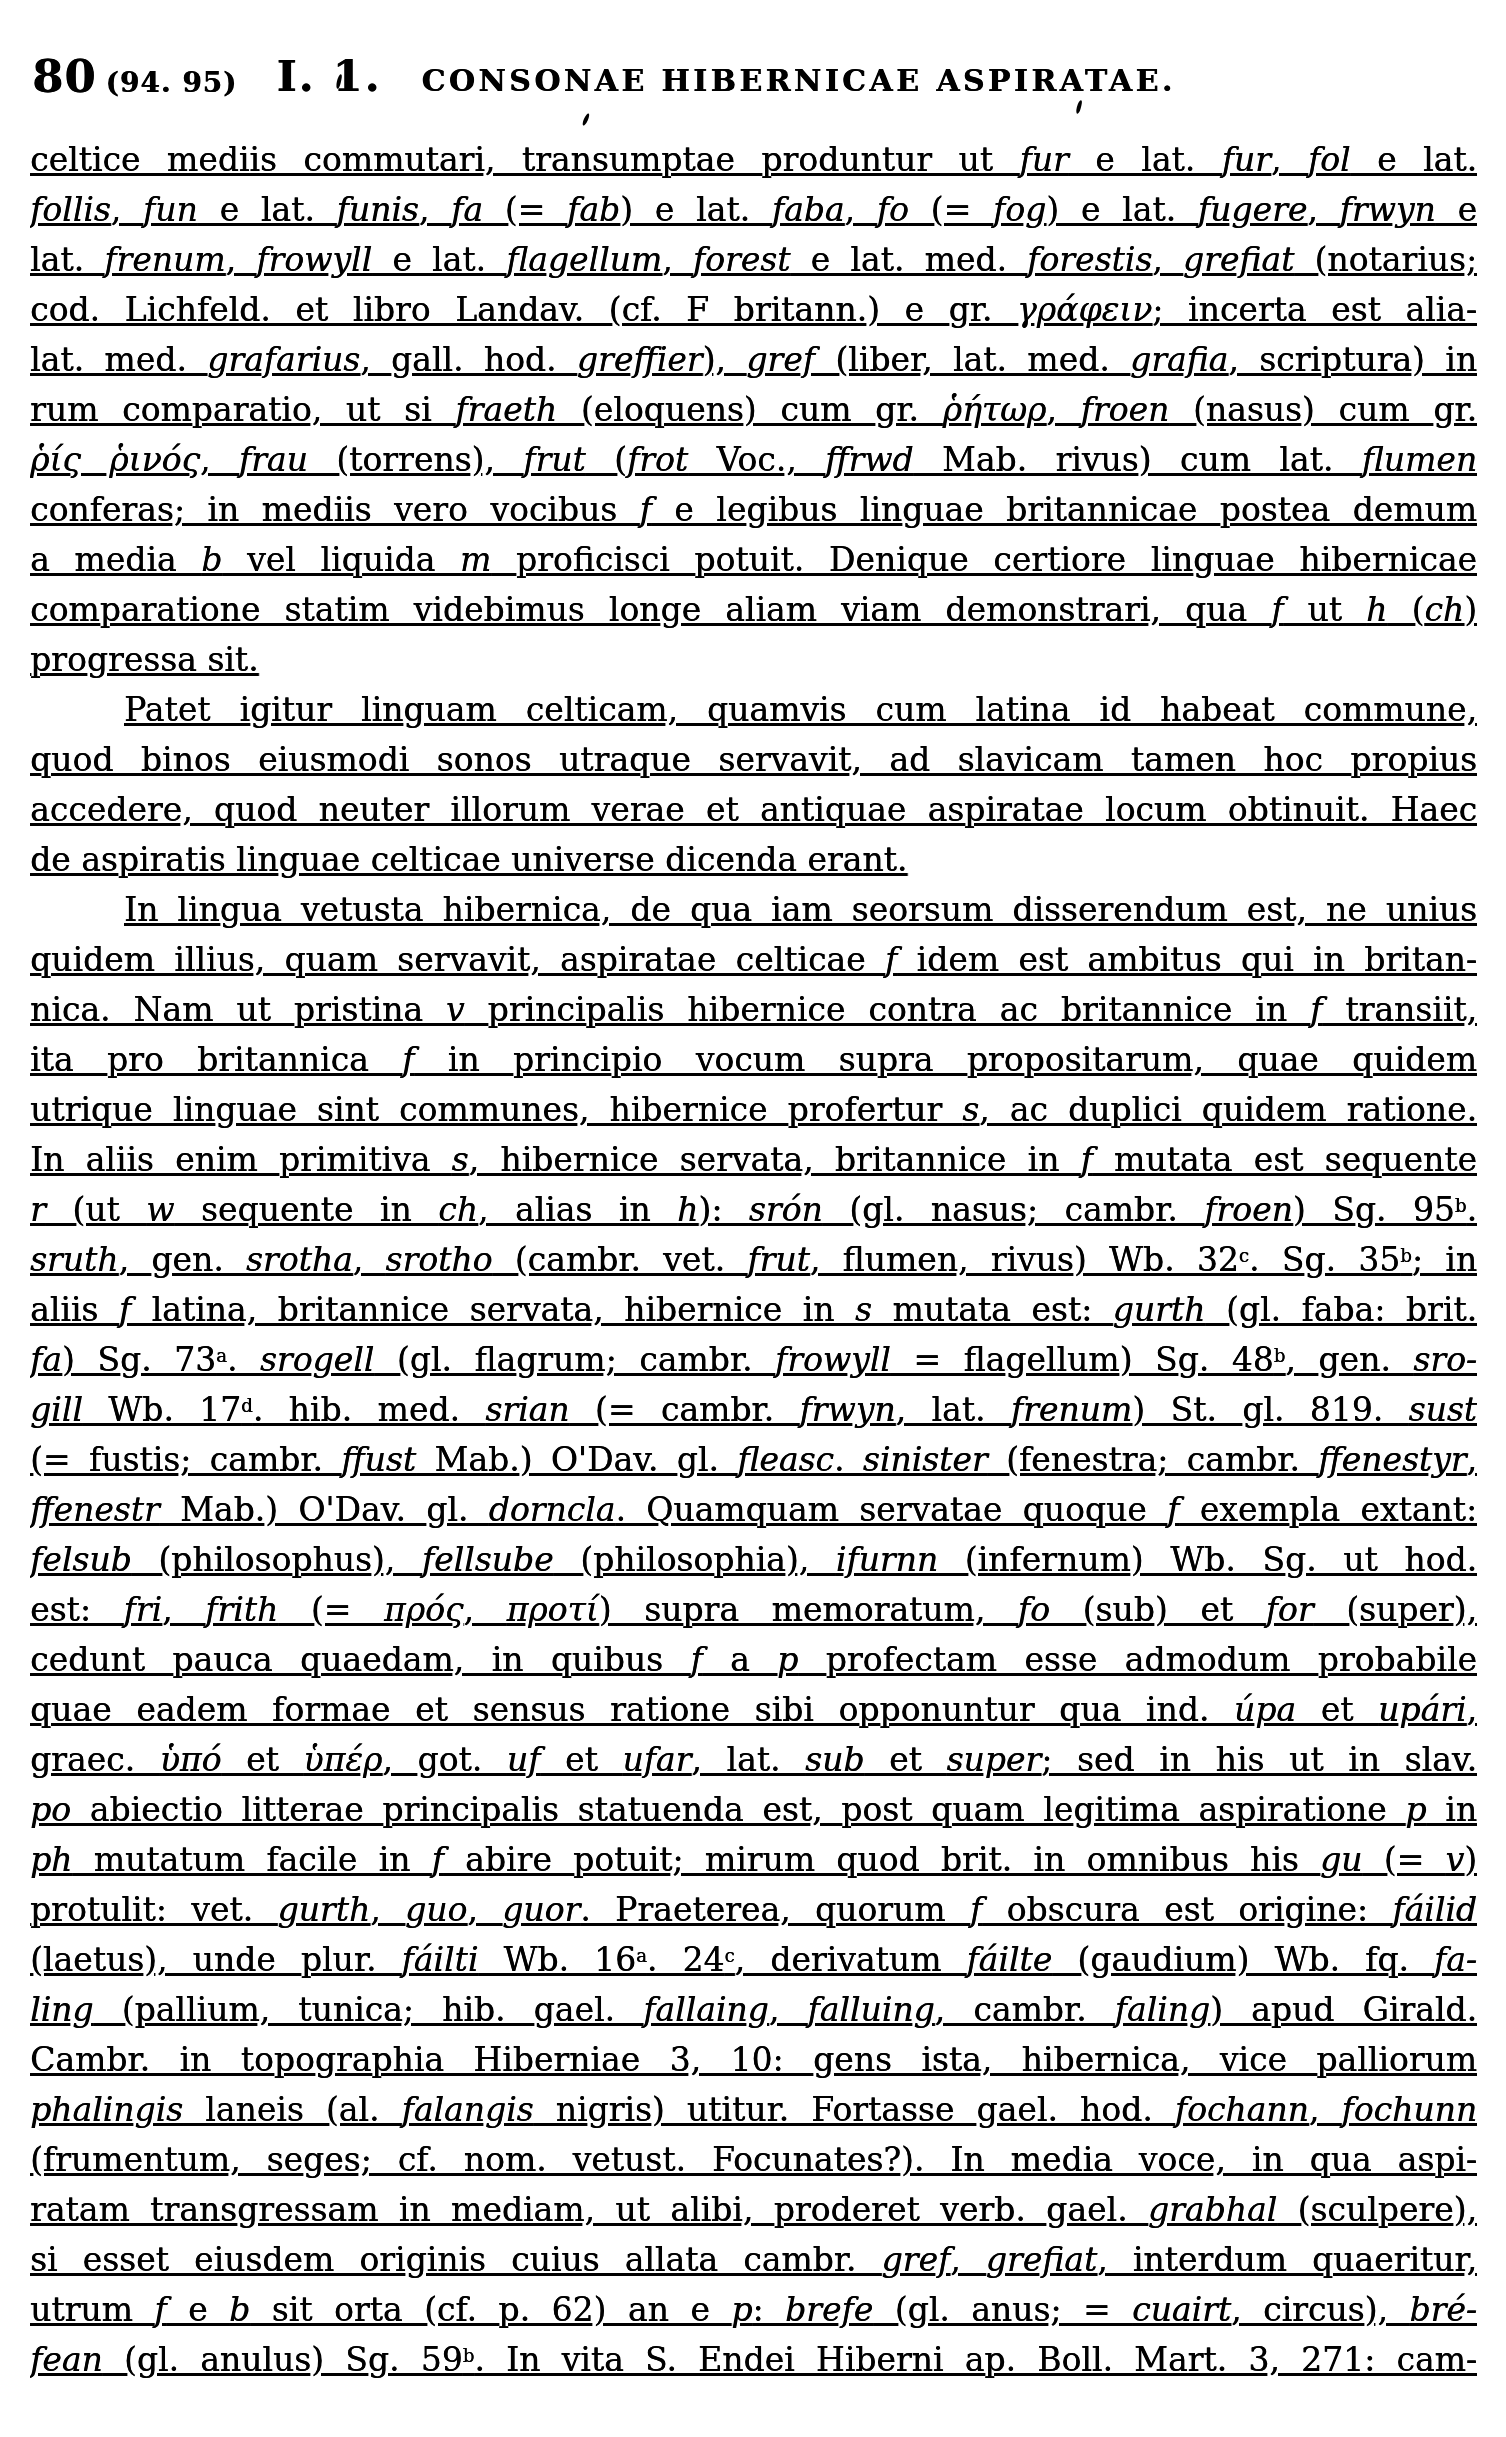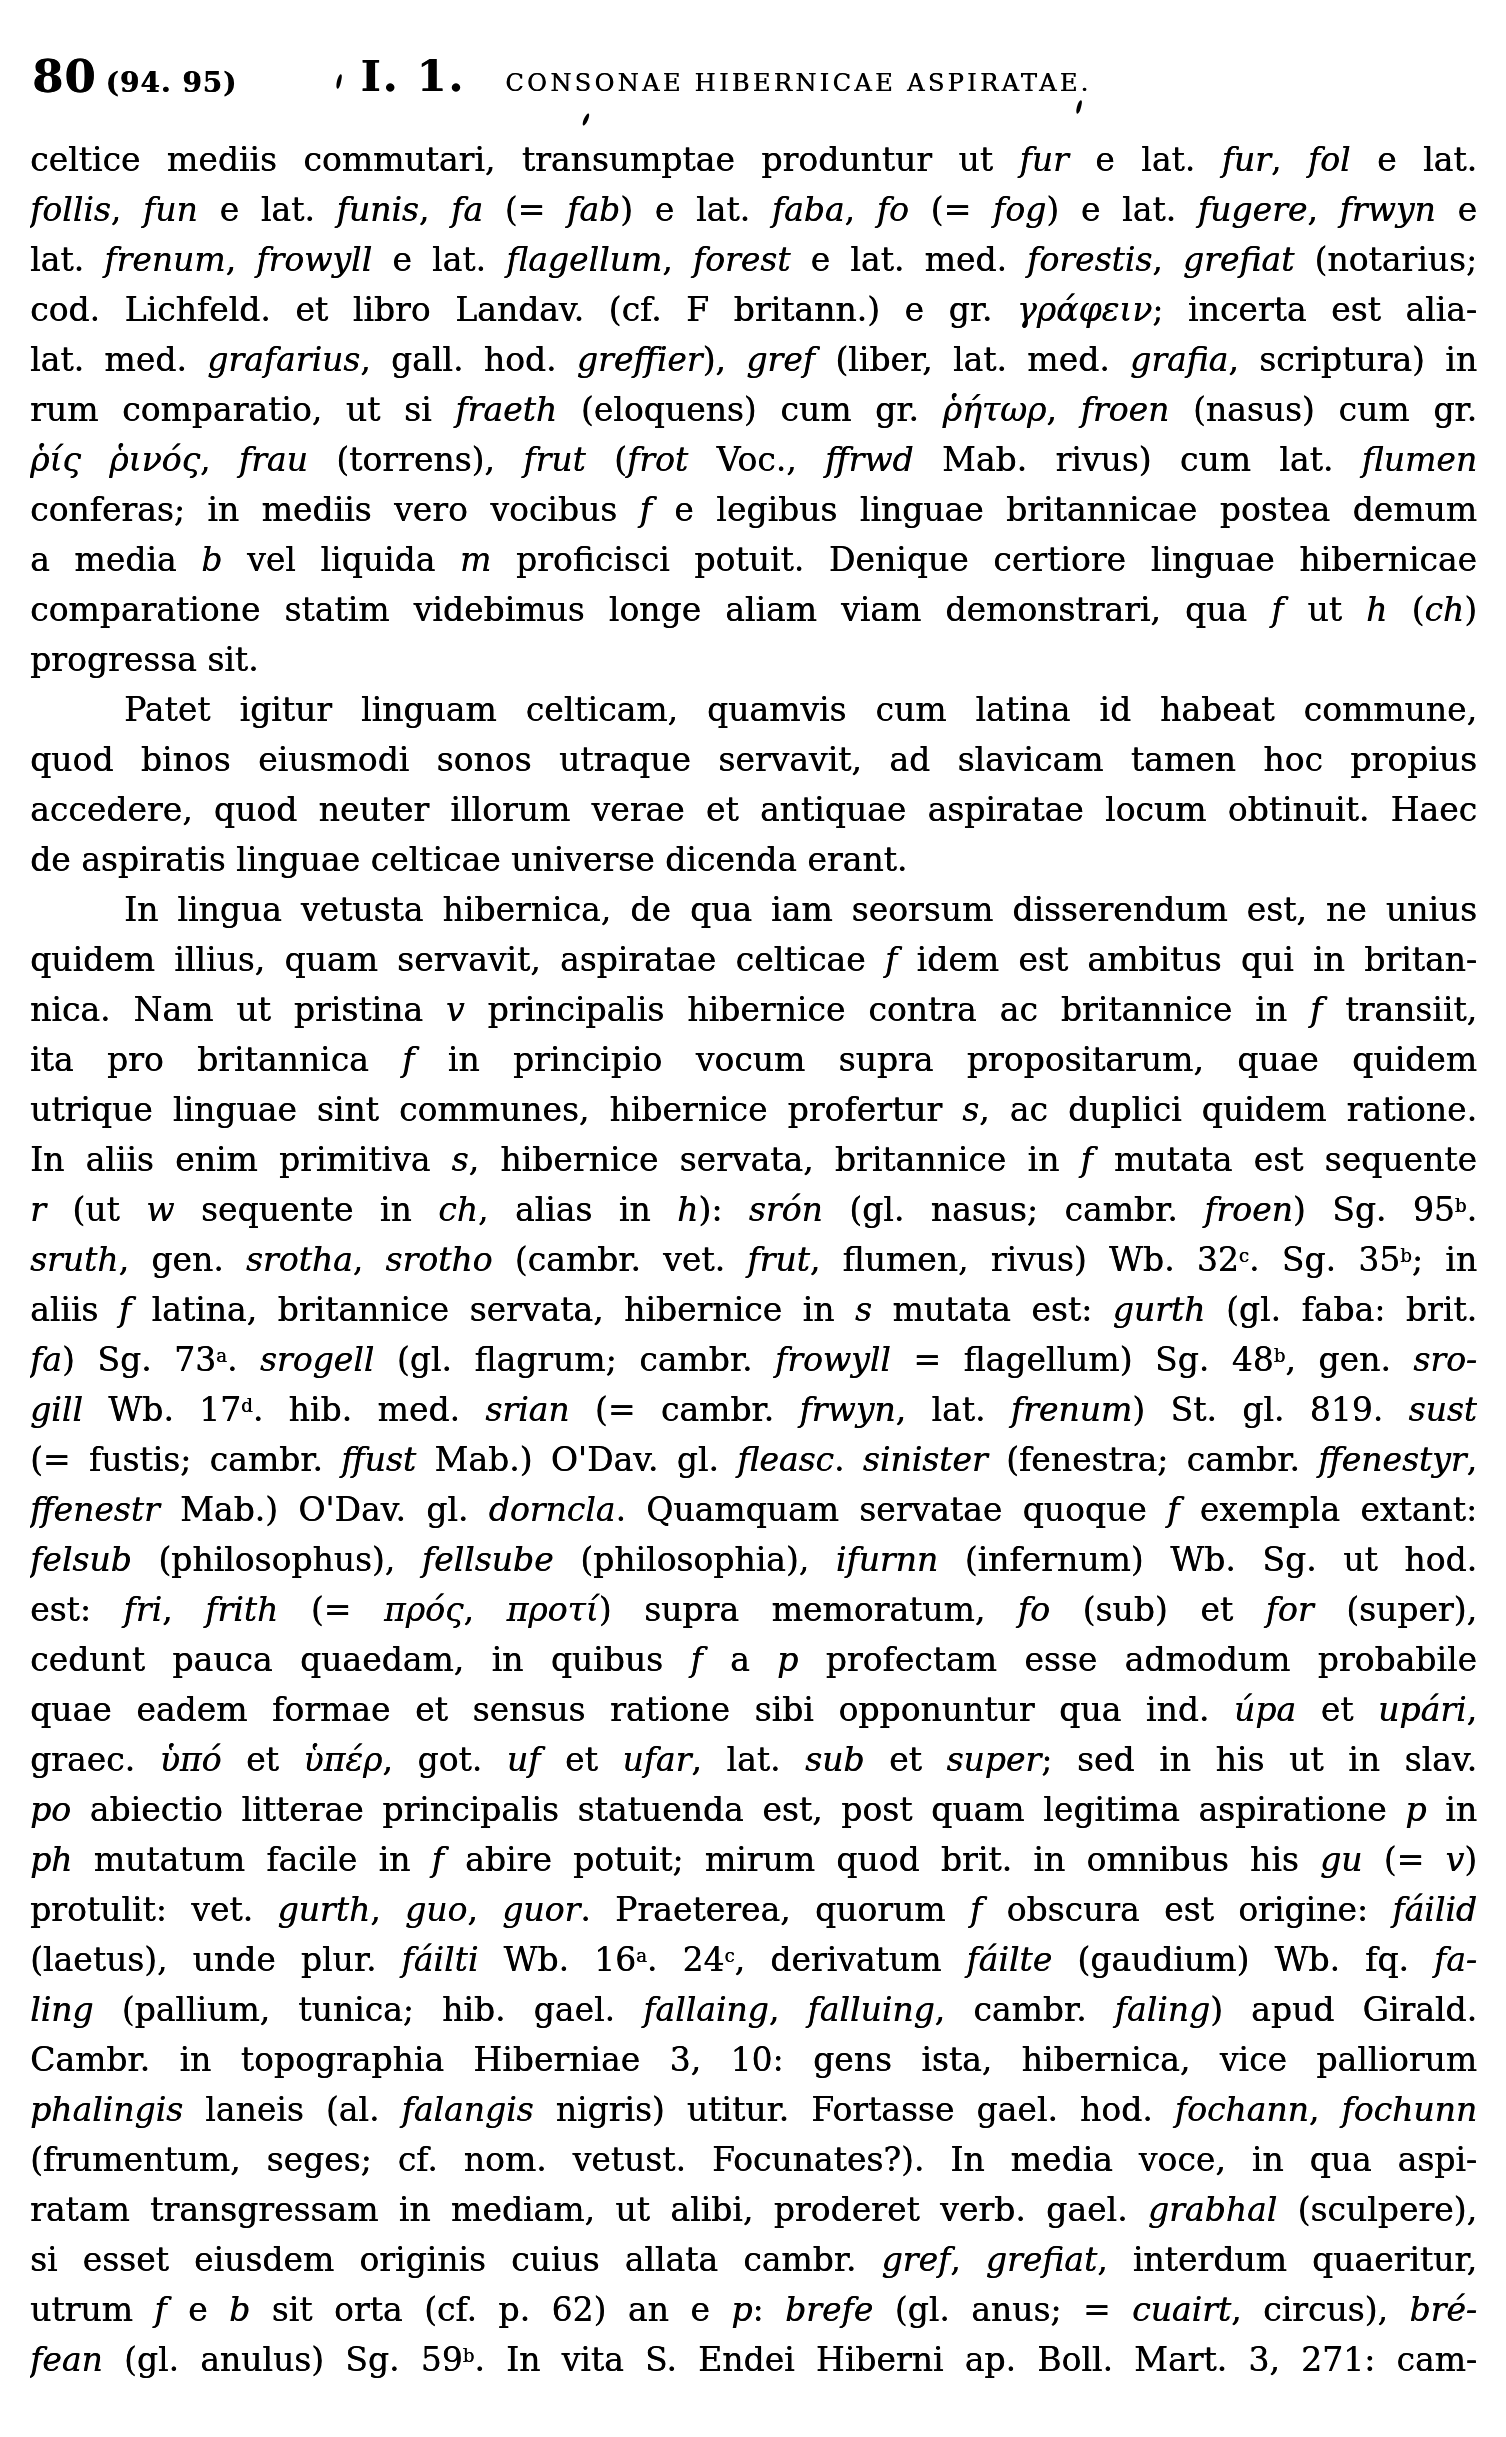--- a/index.html
+++ b/index.html
@@ -26,28 +26,29 @@
     text-shadow: 0.5px 0 0 currentColor;
   }
   .pageno .paren { font-size: 28px; font-weight: 700; margin-left: 8.8px; }
   .running-title {
     position: absolute; left: 0; right: 0; top: 0;
     text-align: center; line-height: 59px;
     transform: translateX(-29px);
     text-shadow: 0.5px 0 0 currentColor;
   }
   .running-title .chapter { font-size: 43px; font-weight: 700; margin-right: 40px; letter-spacing: 2px; }
-  .running-title .title-caps { font-size: 24px; font-weight: 400; letter-spacing: 3.4px; }
+  .running-title .title-caps { font-size: 30px; font-weight: 700; letter-spacing: 3.4px; }
   
   .body-text {
     position: absolute;
     left: 30px; top: 135px; width: 1447px;
     font-size: 33px;
     line-height: 50px;
     text-shadow: 0.4px 0 0 currentColor;
+    text-decoration: underline;
   }
   .line {
     height: 50px;
     overflow: hidden;
     text-align: justify;
     text-align-last: justify;
   }
   .line.indent { text-indent: 94px; }
   .line.short { text-align-last: left; }
   .line i { font-style: italic; }

